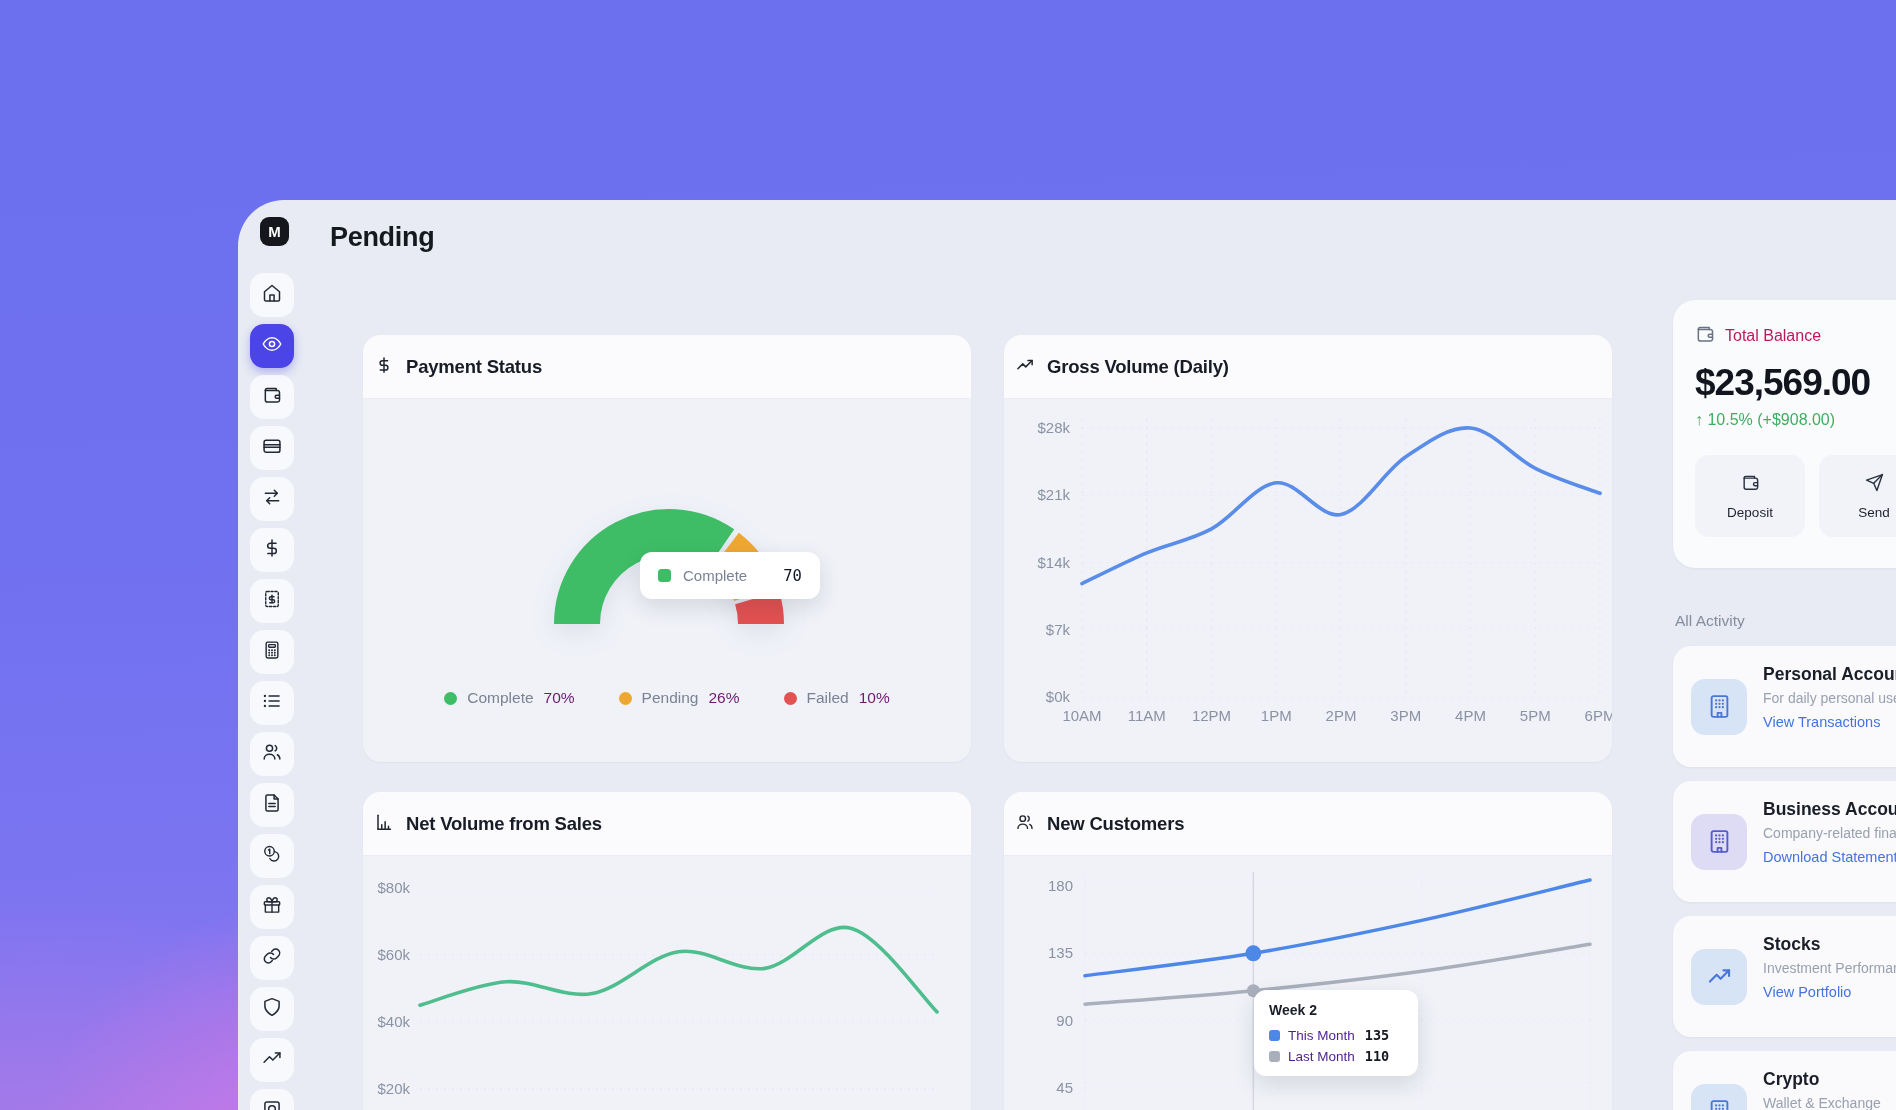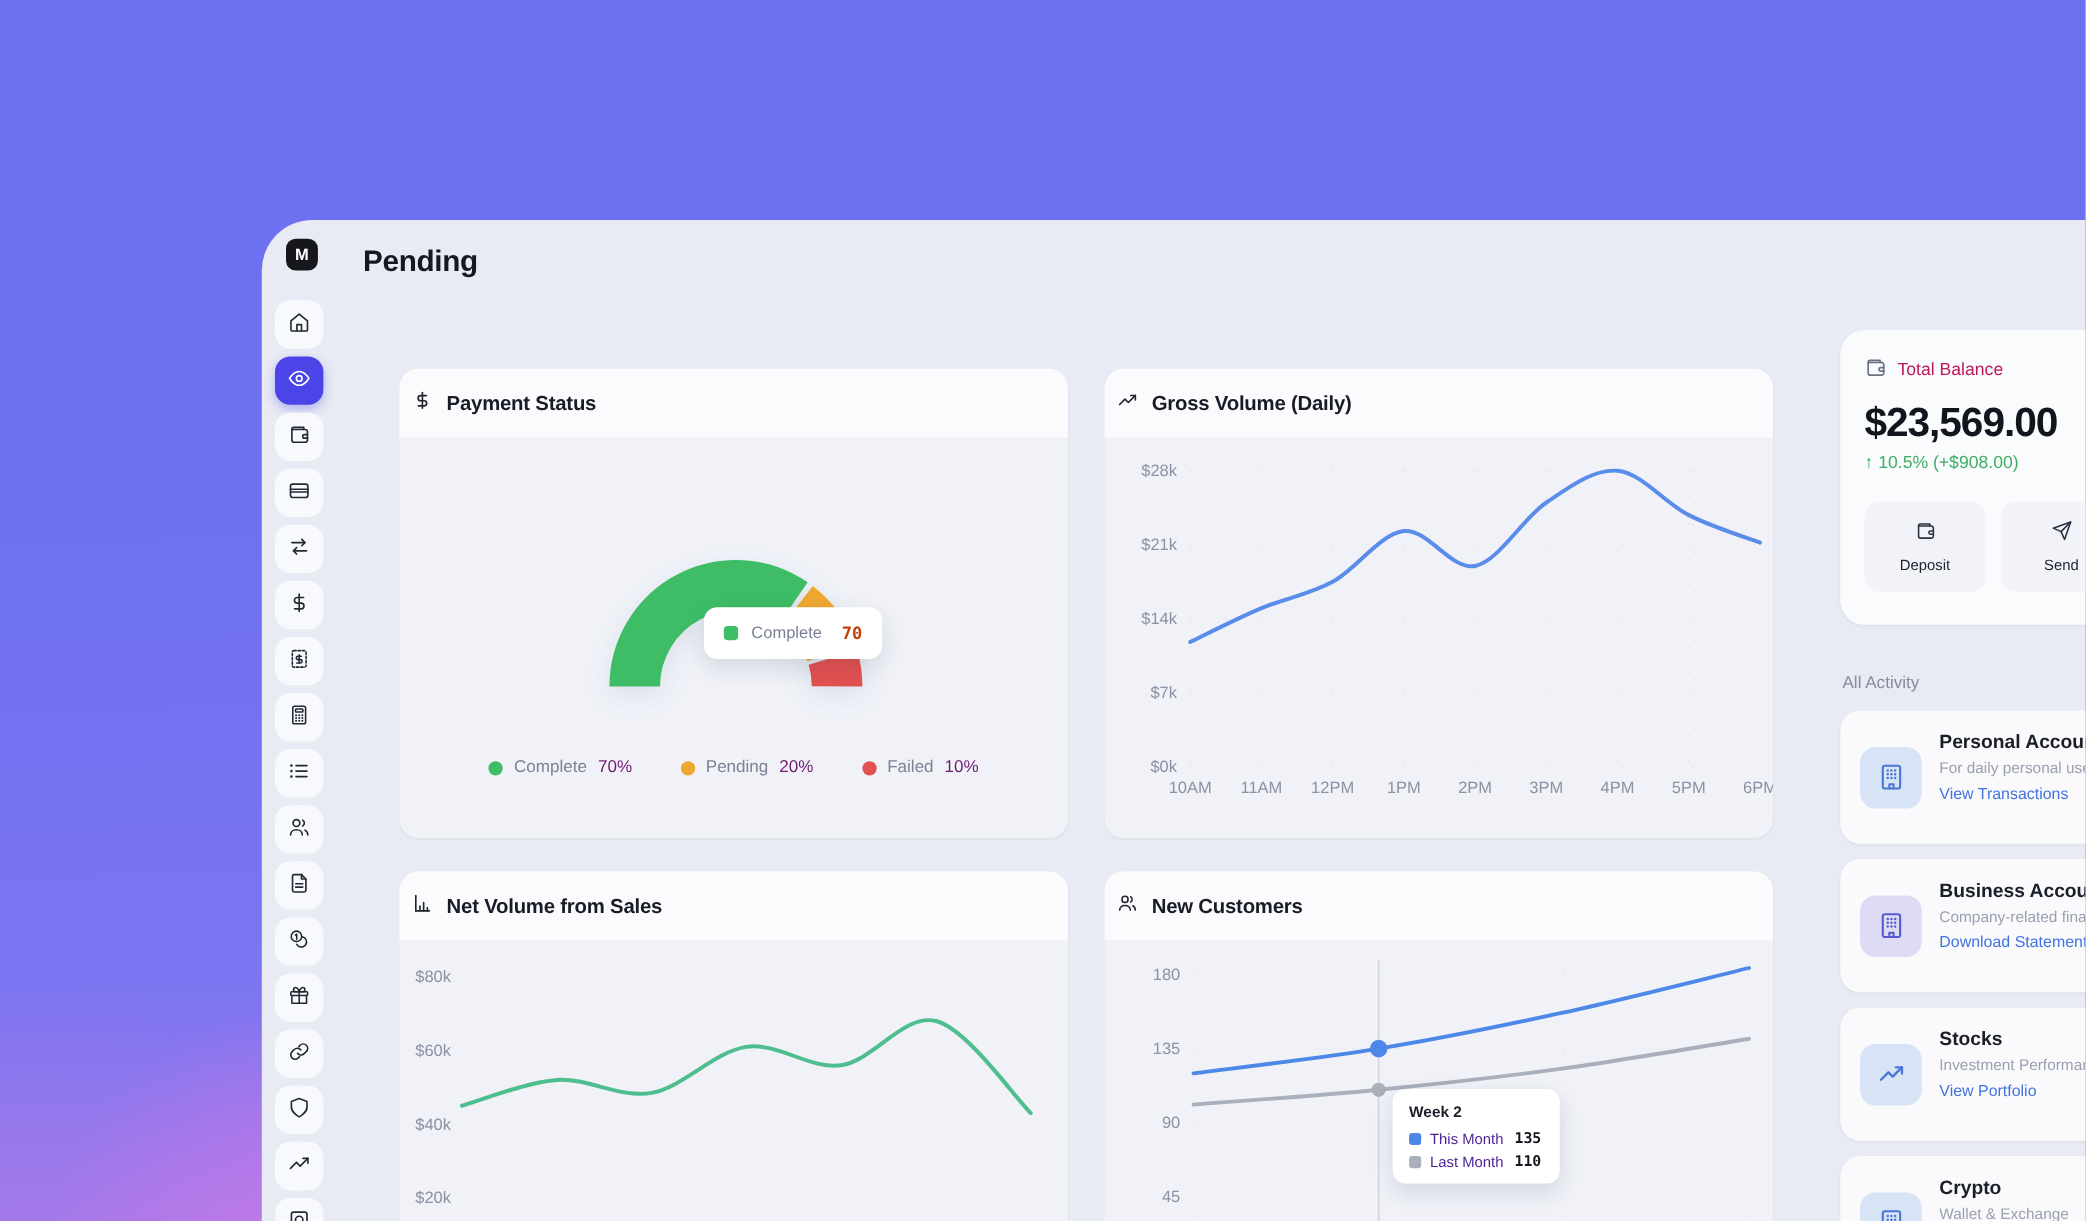--- a/index.html
+++ b/index.html
@@ -59,22 +59,22 @@
   .legend-dot { width:13px; height:13px; border-radius:50%; }
   .legend-label { color:#7A8294; }
   .legend-value { color:#701a75; font-weight:400; }
   .chart-tooltip {
     position:absolute; background:#FFFFFF; border-radius:12px;
     box-shadow:0 8px 22px rgba(25,30,55,.13); z-index:3;
   }
   .gauge-tooltip { left:277px; top:153px; height:47px; display:flex; align-items:center; gap:12px; padding:0 18px; white-space:nowrap; }
   .swatch { width:13px; height:13px; border-radius:3.5px; flex:0 0 auto; }
   .tip-label { font-size:15px; color:#7A8294; }
-  .tip-value { font-size:15.5px; font-weight:700; color:#c2410c; font-family:"DejaVu Sans Mono", monospace; margin-left:6px; }
-  .week-tooltip { left:262px; top:134px; width:152px; padding:12px 15px; }
+  .tip-value { font-size:15.5px; font-weight:400; color:#0f172a; font-family:"DejaVu Sans Mono", monospace; margin-left:24px; }
+  .week-tooltip { left:250px; top:134px; width:164px; padding:12px 15px; }
   .week-tooltip .tip-title { font-size:14px; font-weight:700; color:#1A1E28; margin-bottom:9px; }
   .week-row { display:flex; align-items:center; gap:8px; margin-top:5px; font-size:13.5px; }
   .week-row .swatch { width:11px; height:11px; border-radius:3px; }
   .week-row .w-label { color:#4c1d95; }
   .week-row .w-value { font-weight:700; color:#15181F; font-family:"DejaVu Sans Mono", monospace; margin-left:2px; }
   
   .right-panel { position:absolute; left:1435px; top:100px; width:280px; }
   .balance-card {
     width:280px; height:268px; background:#FAFBFD; border-radius:22px; padding:24px 22px;
     box-shadow:0 1px 3px rgba(25,32,60,.05);
@@ -257,21 +257,21 @@
         </div>
         <div class="gauge-legend">
           <div class="legend-item">
             <span class="legend-dot" style="background-color: rgb(62, 189, 102);"></span>
             <span class="legend-label">Complete</span>
             <span class="legend-value">70%</span>
           </div>
           <div class="legend-item">
             <span class="legend-dot" style="background-color: rgb(238, 168, 50);"></span>
             <span class="legend-label">Pending</span>
-            <span class="legend-value">20%</span>
+            <span class="legend-value">26%</span>
           </div>
           <div class="legend-item">
             <span class="legend-dot" style="background-color: rgb(227, 81, 81);"></span>
             <span class="legend-label">Failed</span>
             <span class="legend-value">10%</span>
           </div>
         </div>
       </div>
     </section>
 

